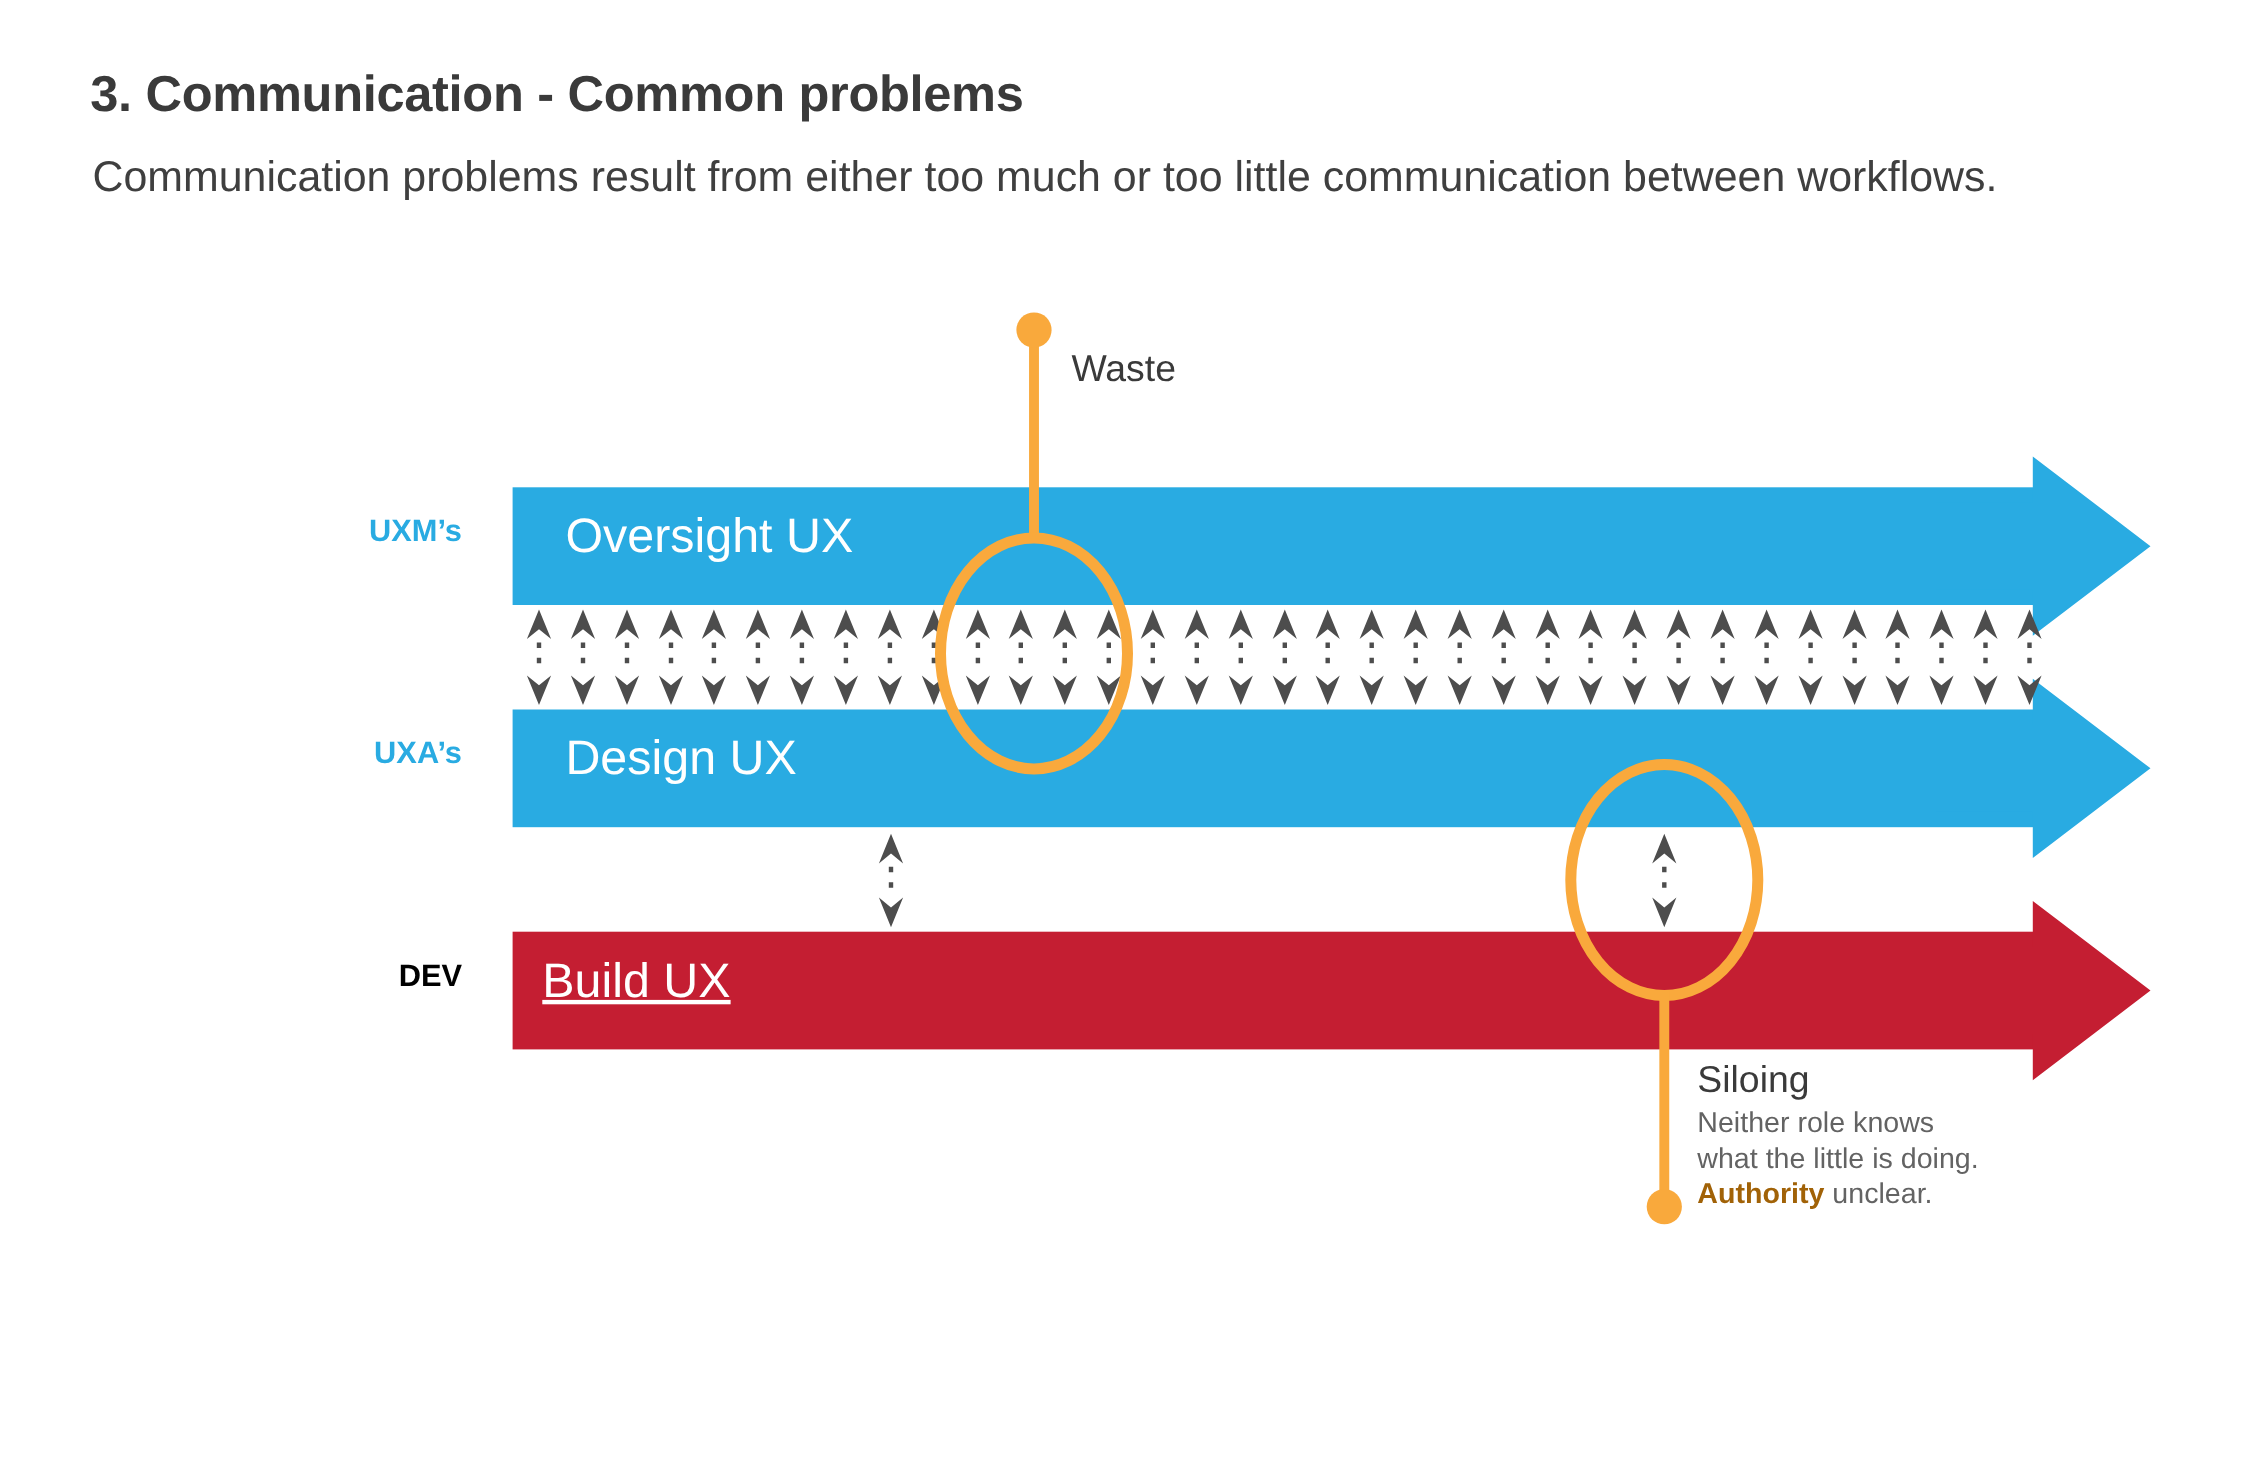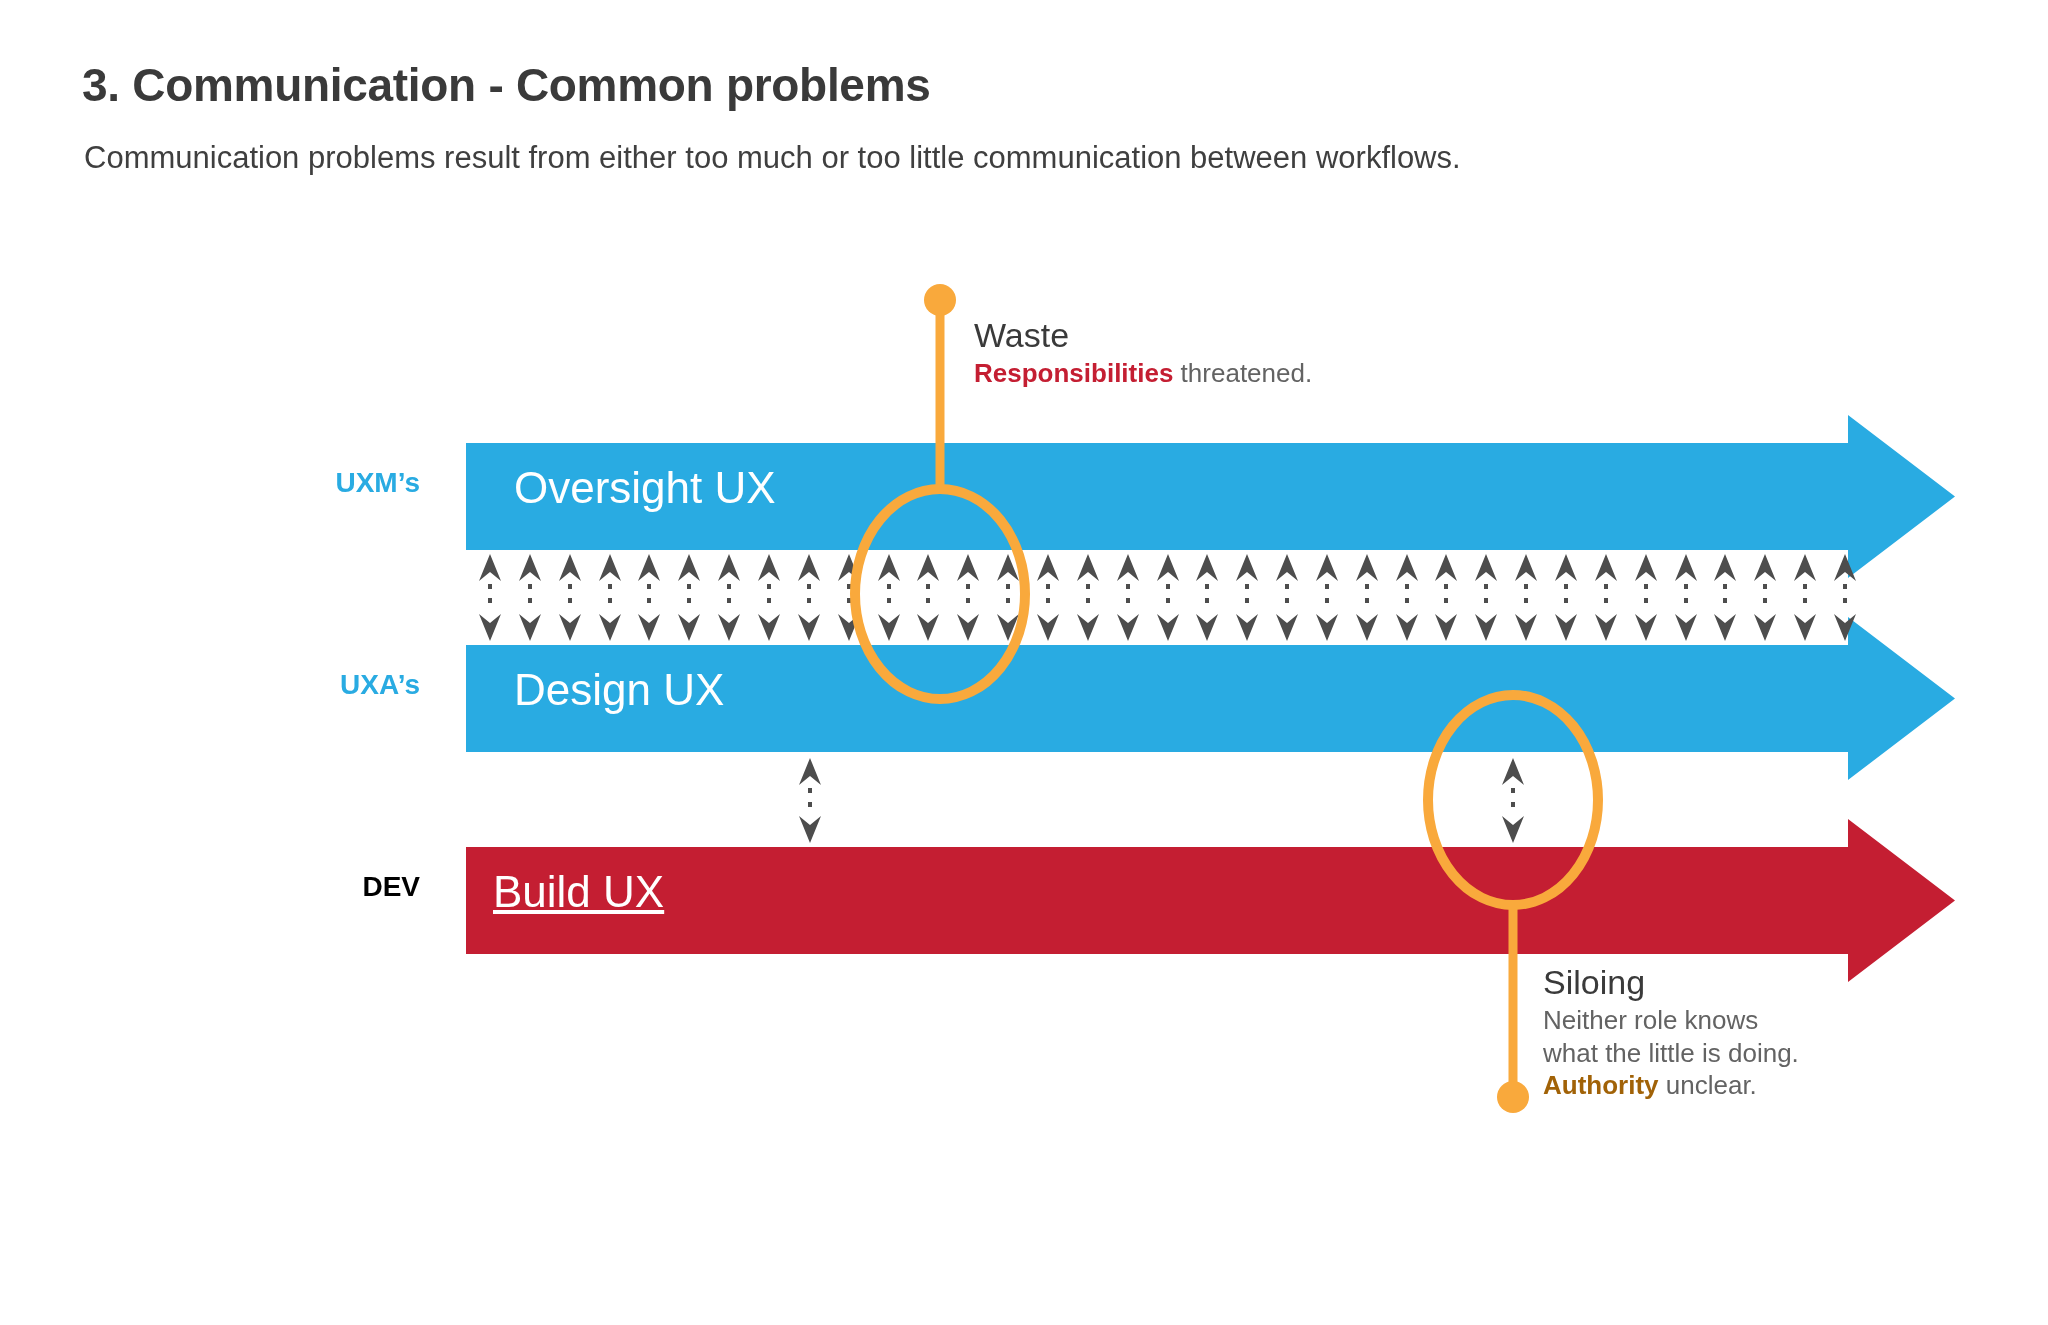--- a/index.html
+++ b/index.html
@@ -24,21 +24,21 @@
     font-size: 46px;
     font-weight: bold;
     color: #3a3a3a;
     letter-spacing: -0.3px;
     white-space: nowrap;
   }
   #slide-subtitle {
     position: absolute;
     left: 84px;
     top: 140px;
-    font-size: 31px;
+    font-size: 39px;
     font-weight: normal;
     color: #3f3f3f;
     white-space: nowrap;
   }
 
   
   #diagram {
     position: absolute;
     left: 0;
     top: 0;
@@ -342,21 +342,20 @@
 <div class="row-label blue" id="row-label-uxa">UXA’s</div>
 <div class="row-label red" id="row-label-dev">DEV</div>
 
 <div class="bar-text" id="bar-text-oversight">Oversight UX</div>
 <div class="bar-text" id="bar-text-design">Design UX</div>
 <div class="bar-text" id="bar-text-build">Build UX</div>
 
 <div class="callout" id="callout-waste">
   <div class="callout-title">Waste</div>
   <div class="callout-body">
-      <div class="callout-line"><span class="kw-red">Responsibilities</span><span> threatened.</span></div>
     </div>
 </div>
 
 <div class="callout" id="callout-siloing">
   <div class="callout-title">Siloing</div>
   <div class="callout-body">
       <div class="callout-line"><span>Neither role knows</span></div>
       <div class="callout-line"><span>what the little is doing.</span></div>
       <div class="callout-line"><span class="kw-green">Authority</span><span> unclear.</span></div>
     </div>

